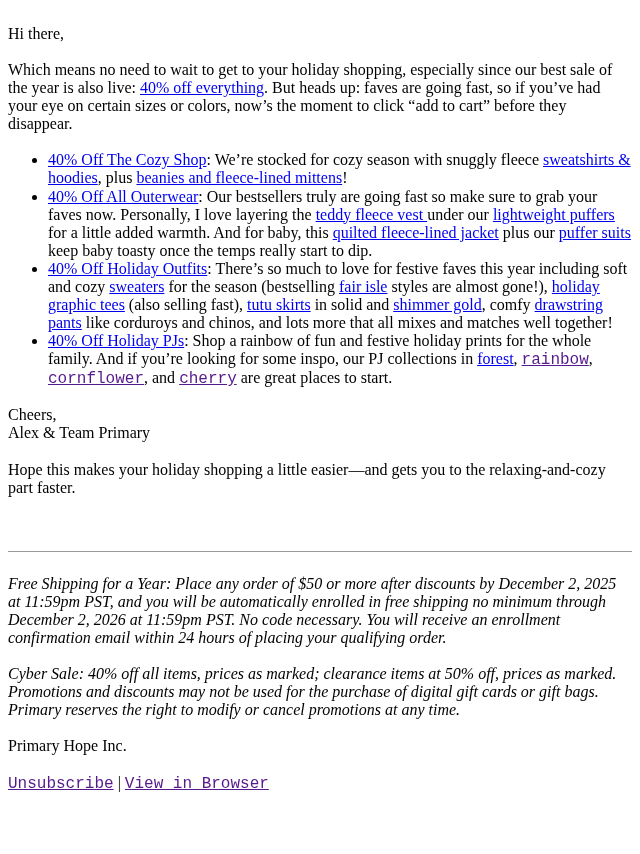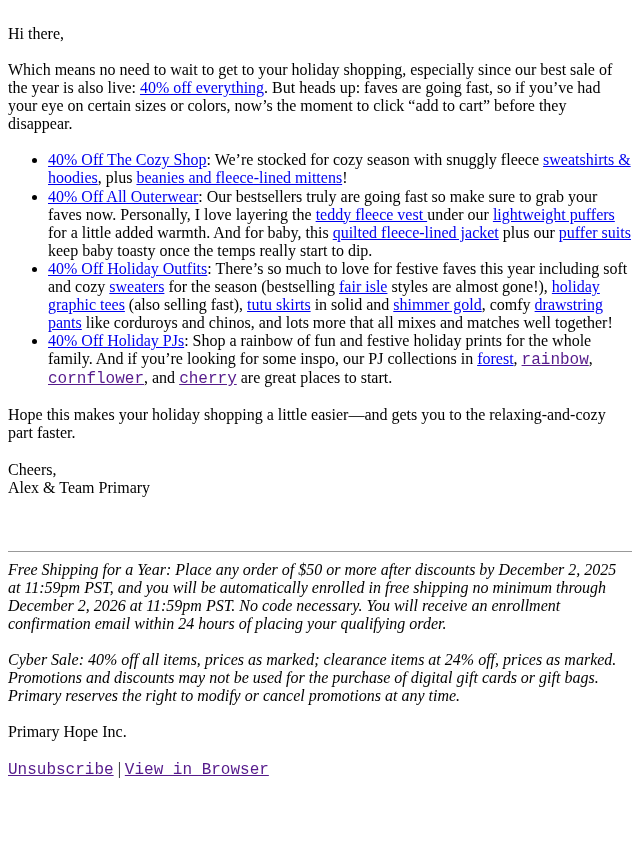--- a/index.html
+++ b/index.html
@@ -33,21 +33,21 @@
   a {
     color: var(--link);
     text-decoration: underline;
     cursor: pointer;
   }
   a.visited { color: var(--visited); font-family: Liberation Mono, monospace; }
   strong { font-weight: bold; }
   .legal-text {
     font-style: italic;
   }
-  .legal-text.first { margin-top: 9px; }
+  .legal-text.first { margin-top: 23px; }
   hr.divider {
     border: 0;
     border-top: 1px solid var(--divider);
     margin: 0;
   }
   p.spacer { min-height: 18px; }
 </style>
 </head>
 <body>
 
@@ -59,27 +59,27 @@
   <p><span>Which means no need to wait to get to your holiday shopping, especially since our best sale of the year is also live: </span><a href="#">40% off everything</a><span>. But heads up: faves are going fast, so if you’ve had your eye on certain sizes or colors, now’s the moment to click “add to cart” before they disappear.</span></p>
 
 
   <ul class="picks-list">
     <li><a href="#">40% Off The Cozy Shop</a><span>: We’re stocked for cozy season with snuggly fleece </span><a href="#">sweatshirts &amp; hoodies</a><span>, plus </span><a href="#">beanies and fleece-lined mittens</a><span>!</span></li>
     <li><a href="#">40% Off All Outerwear</a><span>: Our bestsellers truly are going fast so make sure to grab your faves now. Personally, I love layering the </span><a href="#">teddy fleece vest </a><span>under our </span><a href="#">lightweight puffers</a><span> for a little added warmth. And for baby, this </span><a href="#">quilted fleece-lined jacket</a><span> plus our </span><a href="#">puffer suits</a><span> keep baby toasty once the temps really start to dip.</span></li>
     <li><a href="#">40% Off Holiday Outfits</a><span>: There’s so much to love for festive faves this year including soft and cozy </span><a href="#">sweaters</a><span> for the season (bestselling </span><a href="#">fair isle</a><span> styles are almost gone!), </span><a href="#">holiday graphic tees</a><span> (also selling fast), </span><a href="#">tutu skirts</a><span> in solid and </span><a href="#">shimmer gold</a><span>, comfy </span><a href="#">drawstring pants</a><span> like corduroys and chinos, and lots more that all mixes and matches well together!</span></li>
     <li><a href="#">40% Off Holiday PJs</a><span>: Shop a rainbow of fun and festive holiday prints for the whole family. And if you’re looking for some inspo, our PJ collections in </span><a href="#">forest</a><span>, </span><a href="#" class="visited">rainbow</a><span>, </span><a href="#" class="visited">cornflower</a><span>, and </span><a href="#" class="visited">cherry</a><span> are great places to start.</span></li>
   </ul>
 
+  <p><span>Cheers,</span><br><span>Alex &amp; Team Primary</span></p>
+
   <p><span>Hope this makes your holiday shopping a little easier—and gets you to the relaxing-and-cozy part faster.</span></p>
-
-  <p><span>Cheers,</span><br><span>Alex &amp; Team Primary</span></p>
 
   <p class="spacer"><br></p>
 
   <hr class="divider">
 
   <p class="legal-text first">Free Shipping for a Year: Place any order of $50 or more after discounts by December 2, 2025 at 11:59pm PST, and you will be automatically enrolled in free shipping no minimum through December 2, 2026 at 11:59pm PST. No code necessary. You will receive an enrollment confirmation email within 24 hours of placing your qualifying order.</p>
 
-  <p class="legal-text">Cyber Sale: 40% off all items, prices as marked; clearance items at 24% off, prices as marked. Promotions and discounts may not be used for the purchase of digital gift cards or gift bags. Primary reserves the right to modify or cancel promotions at any time.</p>
+  <p class="legal-text">Cyber Sale: 40% off all items, prices as marked; clearance items at 50% off, prices as marked. Promotions and discounts may not be used for the purchase of digital gift cards or gift bags. Primary reserves the right to modify or cancel promotions at any time.</p>
 
   <p><span>Primary Hope Inc.</span><br><br><a href="#" class="visited">Unsubscribe</a> <span>|</span> <a href="#" class="visited">View in Browser</a></p>
 
 </div>
 
 </body></html>

